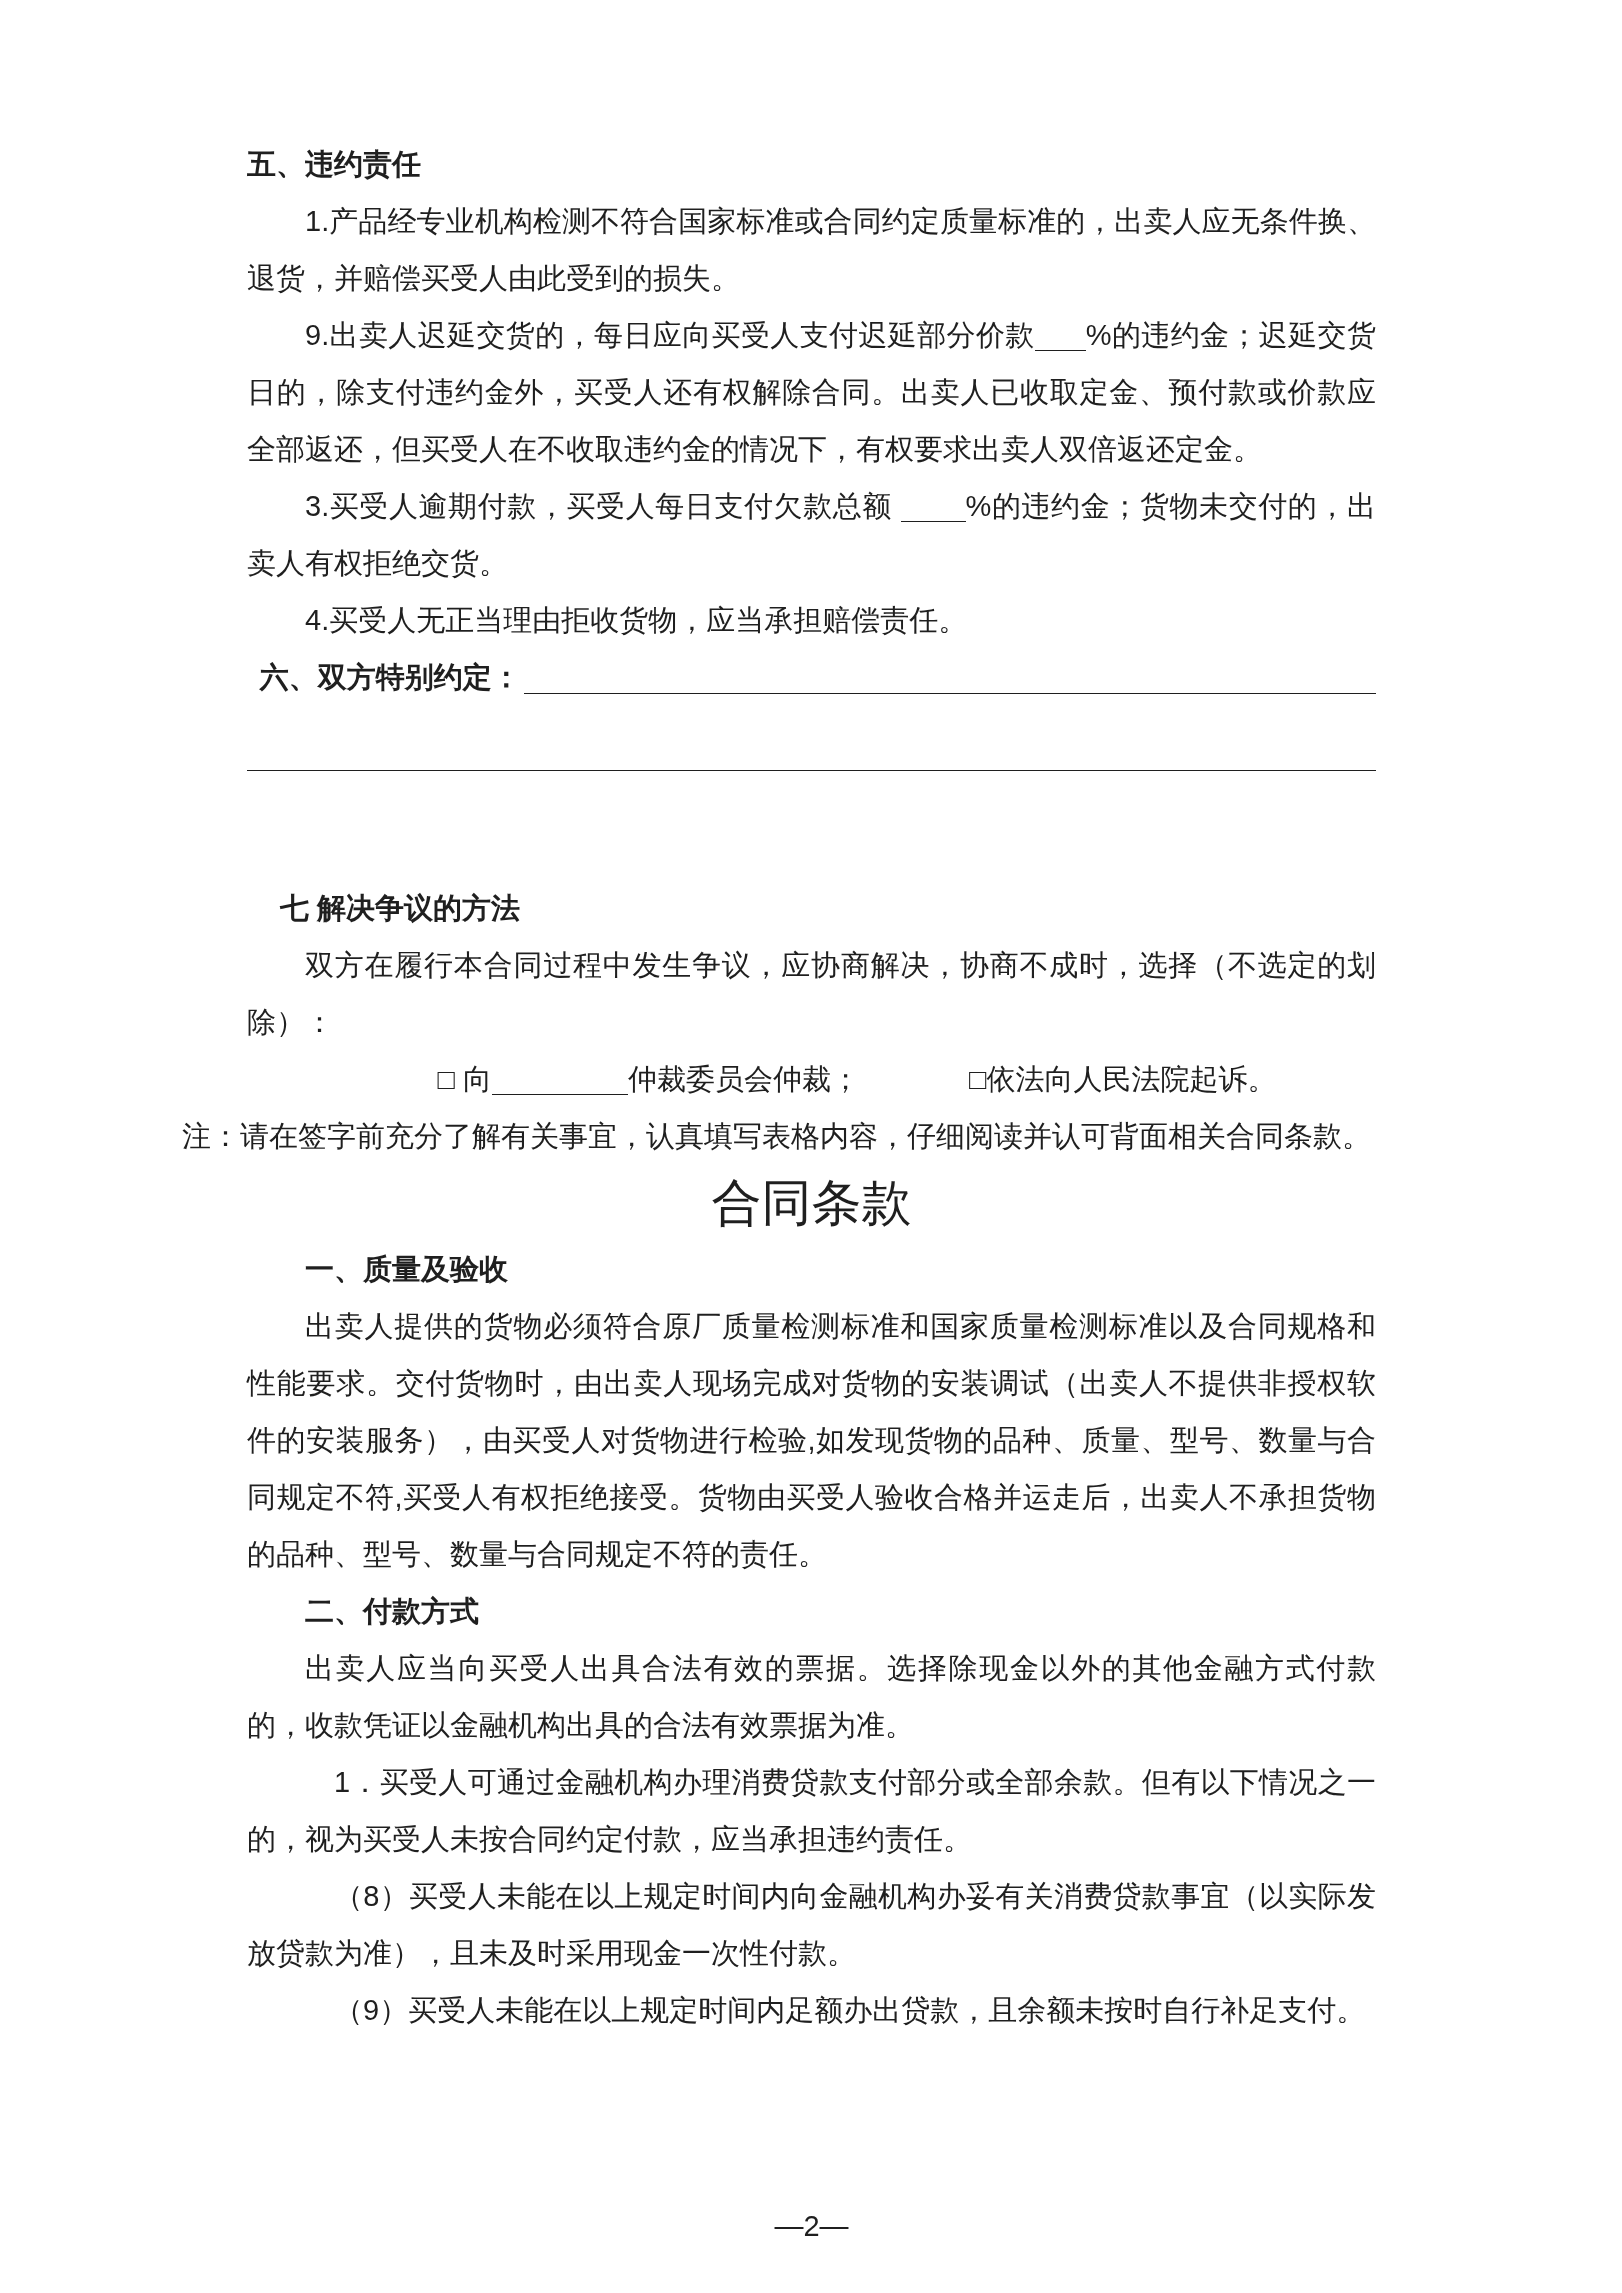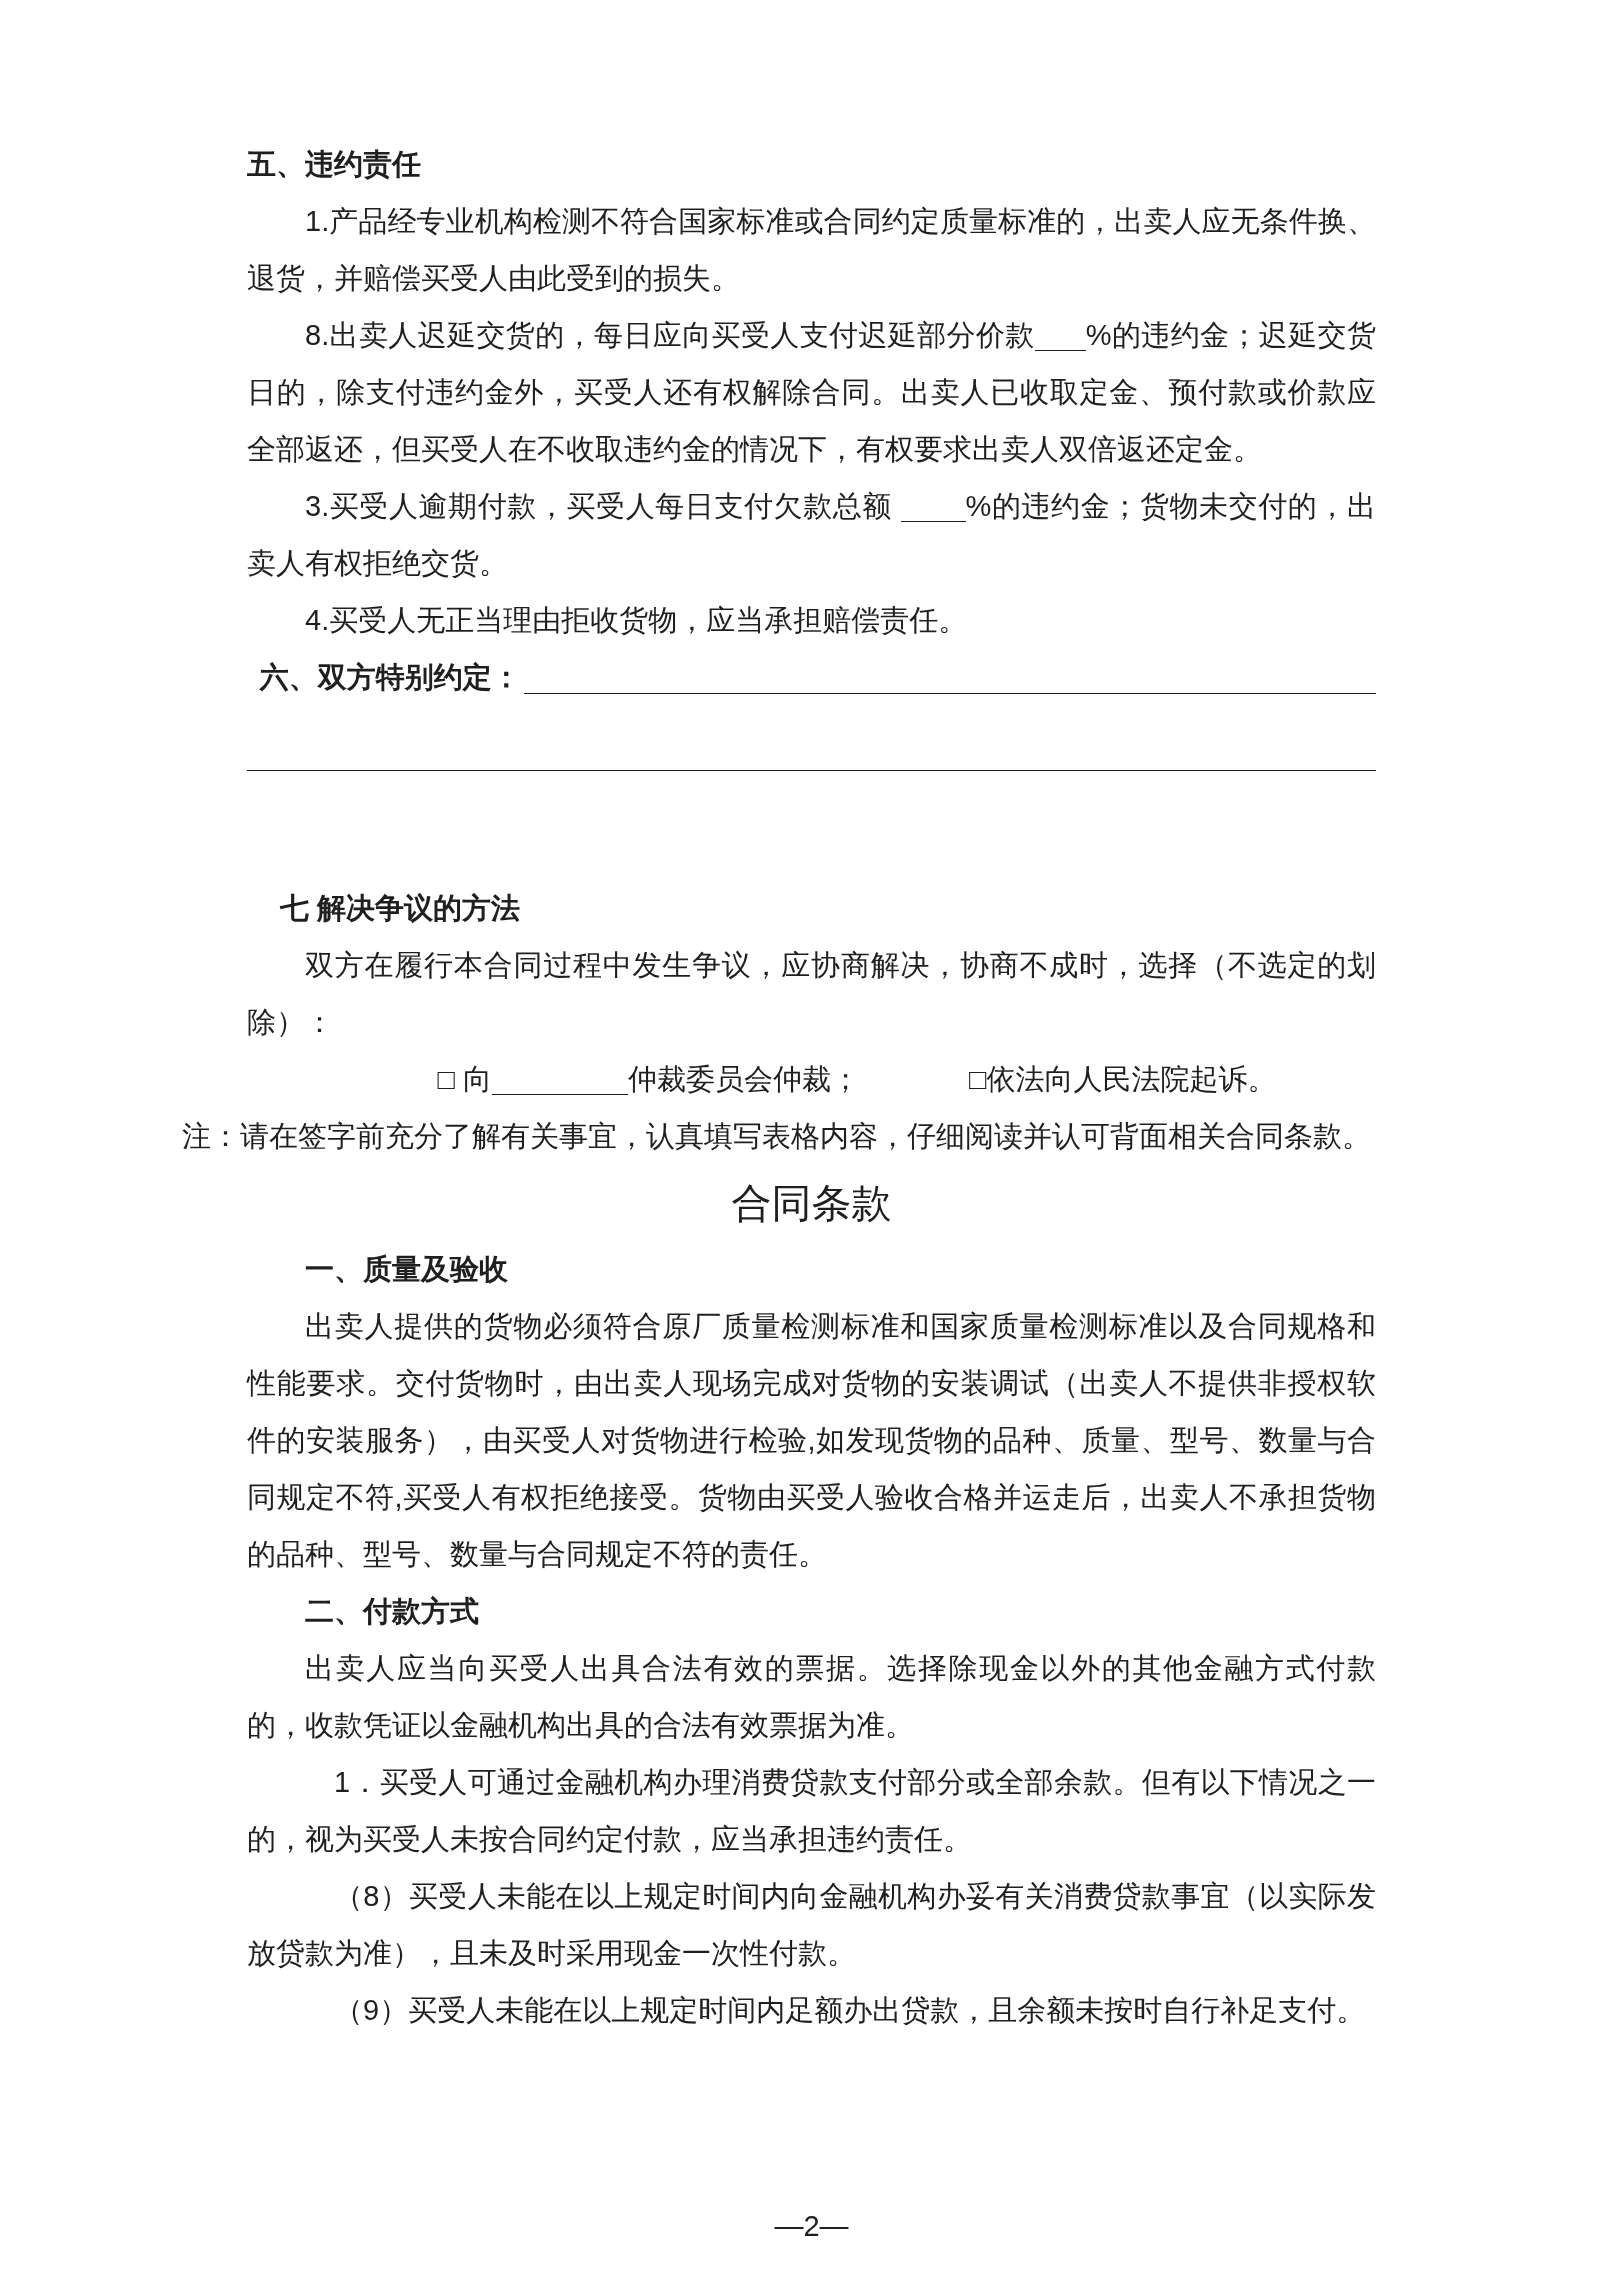--- a/index.html
+++ b/index.html
@@ -52,21 +52,21 @@
   .opt-gap { display: inline-block; width: 109px; }
   .note {
     font-weight: 400;
     margin-left: -65px;
     padding-left: 118px;
     text-indent: -118px;
   }
   .doc-title {
     text-align: center;
     text-indent: 0;
-    font-size: 40px;
+    font-size: 50px;
     line-height: 76px;
     font-weight: 400;
   }
   .page-number {
     position: absolute;
     left: 0;
     right: 0;
     bottom: 51px;
     text-align: center;
     font-size: 29px;
@@ -77,21 +77,21 @@
 </head>
 <body>
 
 <div class="page">
   <div class="content">
 
     <p class="heading">五、违约责任</p>
 
     <p class="indent">1.产品经专业机构检测不符合国家标准或合同约定质量标准的，出卖人应无条件换、退货，并赔偿买受人由此受到的损失。</p>
 
-    <p class="indent"><span>8.出卖人迟延交货的，每日应向买受人支付迟延部分价款</span><span class="blank blank-sm"></span><span>%的违约金；迟延交货日的，除支付违约金外，买受人还有权解除合同。出卖人已收取定金、预付款或价款应全部返还，但买受人在不收取违约金的情况下，有权要求出卖人双倍返还定金。</span></p>
+    <p class="indent"><span>9.出卖人迟延交货的，每日应向买受人支付迟延部分价款</span><span class="blank blank-sm"></span><span>%的违约金；迟延交货日的，除支付违约金外，买受人还有权解除合同。出卖人已收取定金、预付款或价款应全部返还，但买受人在不收取违约金的情况下，有权要求出卖人双倍返还定金。</span></p>
 
     <p class="indent"><span>3.买受人逾期付款，买受人每日支付欠款总额 </span><span class="blank blank-md"></span><span>%的违约金；货物未交付的，出卖人有权拒绝交货。</span></p>
 
     <p class="indent">4.买受人无正当理由拒收货物，应当承担赔偿责任。</p>
 
     <div class="s6line">
       <span>六、双方特别约定：</span>
       <span class="flex-blank"></span>
     </div>
 

